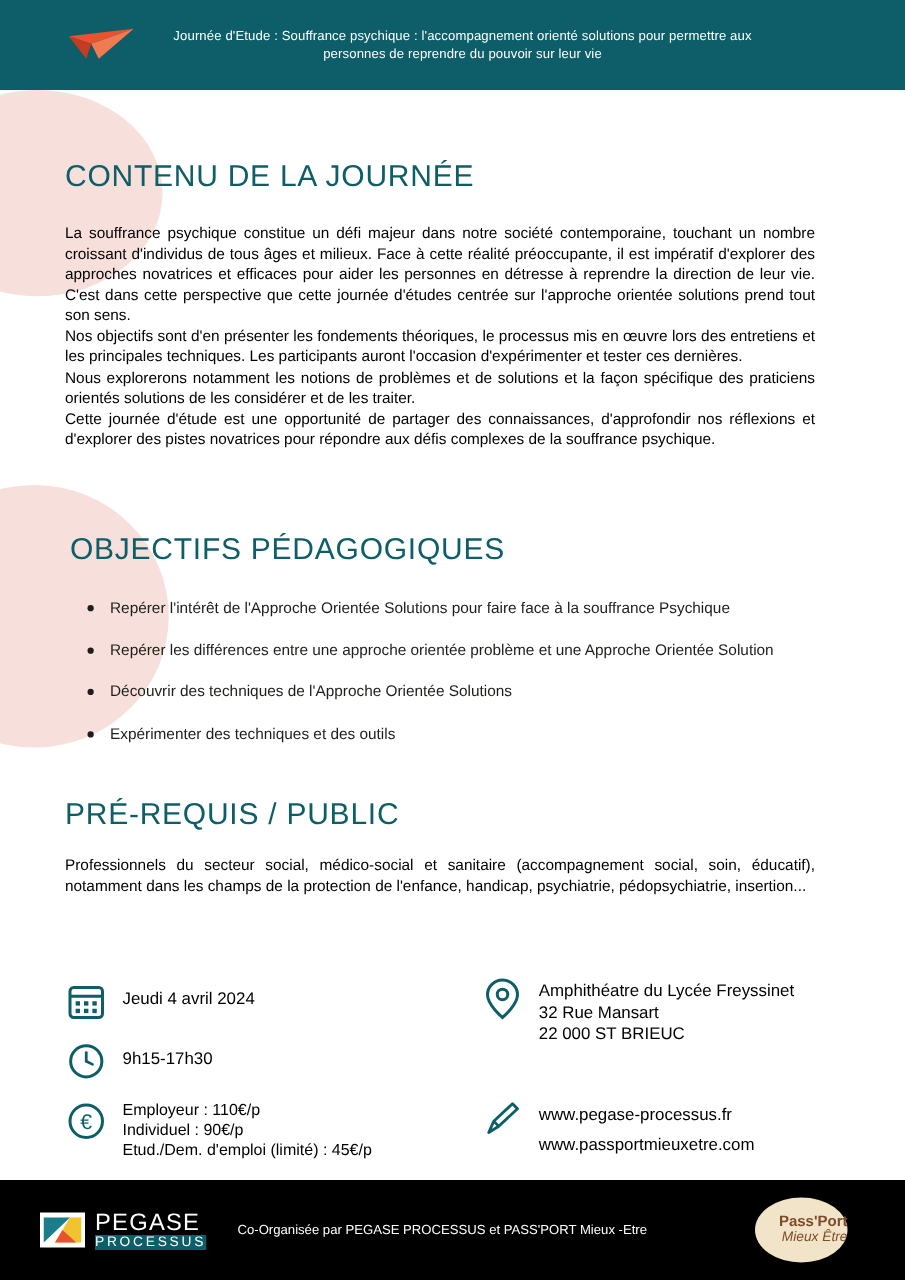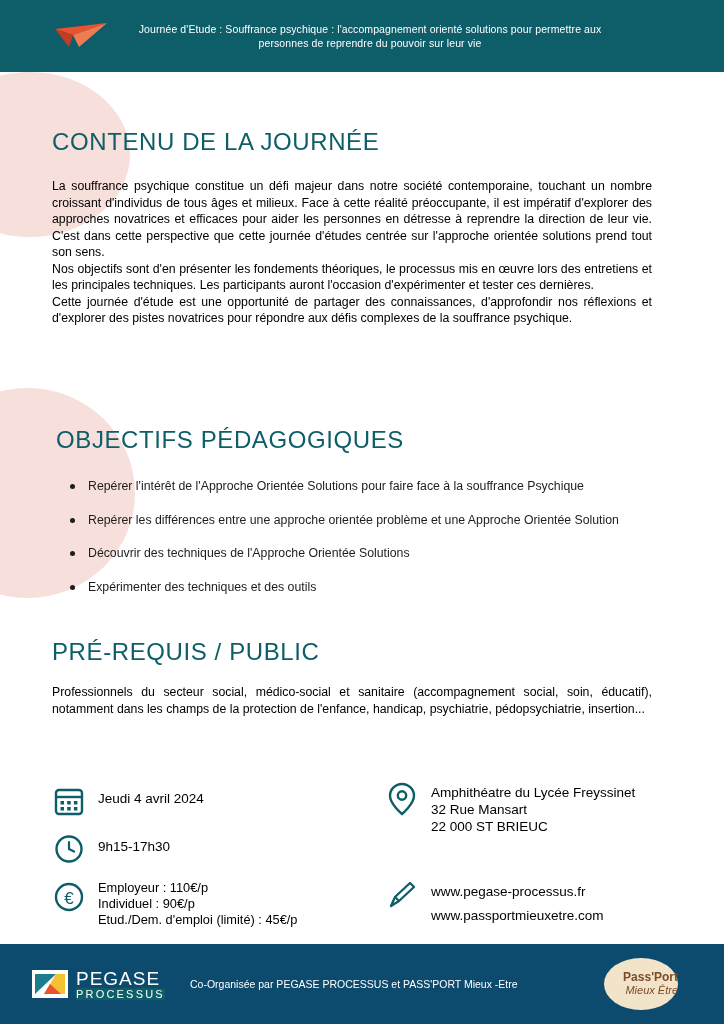--- a/index.html
+++ b/index.html
@@ -145,21 +145,21 @@
   .r-price { top: 110px; left: 52px; }
   .r-addr  { top: 12px;  left: 385px; }
   .r-web   { top: 108px; left: 385px; }
 
   
   .footer {
     position: absolute;
     bottom: 0; left: 0;
     width: 724px;
     height: 80px;
-    background: #0c4a6e;
+    background: #000000;
     display: flex;
     align-items: center;
   }
   .footer-logo-left { margin-left: 30px; width: 150px; }
   .footer-text {
     flex: 1;
     color: #ffffff;
     font-size: 10.5px;
     text-align: left;
     padding-left: 10px;
@@ -210,20 +210,21 @@
   <div class="blob blob-top"></div>
   <div class="blob blob-mid"></div>
 
   <div class="content">
 
     <div class="sec1">
       <h2 class="section-title">CONTENU DE LA JOURNÉE</h2>
       <div class="para">
         <p>La souffrance psychique constitue un défi majeur dans notre société contemporaine, touchant un nombre croissant d'individus de tous âges et milieux. Face à cette réalité préoccupante, il est impératif d'explorer des approches novatrices et efficaces pour aider les personnes en détresse à reprendre la direction de leur vie. C'est dans cette perspective que cette journée d'études centrée sur l'approche orientée solutions prend tout son sens.</p>
         <p>Nos objectifs sont d'en présenter les fondements théoriques, le processus mis en œuvre lors des entretiens et les principales techniques. Les participants auront l'occasion d'expérimenter et tester ces dernières.</p>
+        <p>Nous explorerons notamment les notions de problèmes et de solutions et la façon spécifique des praticiens orientés solutions de les considérer et de les traiter.</p>
         <p>Cette journée d'étude est une opportunité de partager des connaissances, d'approfondir nos réflexions et d'explorer des pistes novatrices pour répondre aux défis complexes de la souffrance psychique.</p>
       </div>
     </div>
 
     <div class="sec2">
       <h2 class="section-title">OBJECTIFS PÉDAGOGIQUES</h2>
       <ul>
         <li>Repérer l'intérêt de l'Approche Orientée Solutions pour faire face à la souffrance Psychique</li>
         <li>Repérer les différences entre une approche orientée problème et une Approche Orientée Solution</li>
         <li>Découvrir des techniques de l'Approche Orientée Solutions</li>

